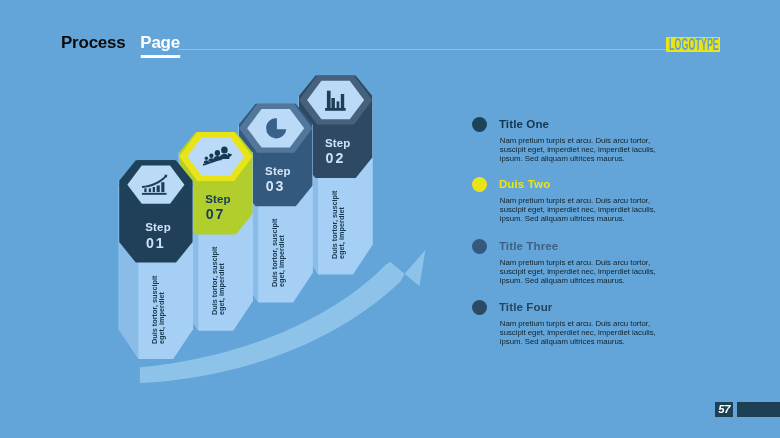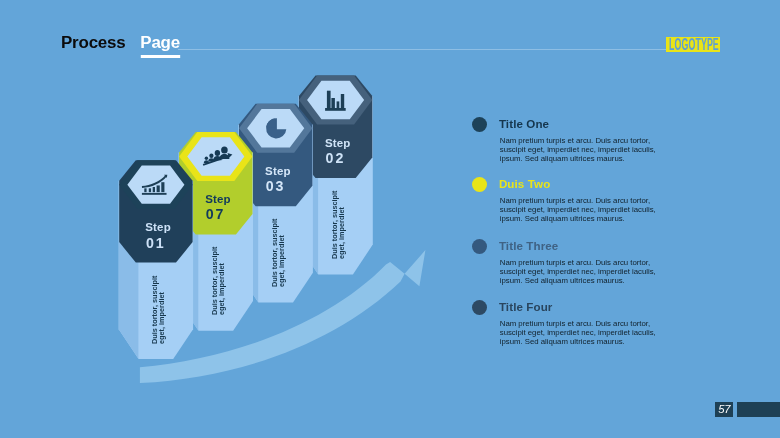--- a/index.html
+++ b/index.html
@@ -15,21 +15,21 @@
   .hdr-title .lt{color:#ffffff;border-bottom:3px solid #ffffff;padding-bottom:2.5px;margin-left:15px;}
   .hdr-rule{position:absolute;left:178px;top:49px;width:490px;height:1px;background:#8ebee4;}
   .logo-box{position:absolute;left:666px;top:36.5px;width:54px;height:15.9px;background:#e9e418;text-align:center;}
   .logo-box span{position:absolute;left:2.5px;top:0.6px;line-height:15.2px;
                  font-size:15.6px;font-weight:bold;color:#5e9fd4;white-space:nowrap;
                  letter-spacing:0.2px;font-family:"Liberation Sans",sans-serif;
                  display:block;transform:scaleX(0.565);transform-origin:0 0;}
 
   
   .pg-num{position:absolute;left:715.1px;top:401.7px;width:18.3px;height:14.9px;background:#1e4055;
-          color:#ffffff;font-size:11.3px;font-weight:normal;font-style:italic;text-align:center;
+          color:#ffffff;font-size:11.3px;font-weight:bold;font-style:italic;text-align:center;
           line-height:15.6px;letter-spacing:-0.2px;}
   .pg-bar{position:absolute;left:736.7px;top:401.7px;width:43.3px;height:14.9px;background:#1e4055;}
 
   
   .bullets{position:absolute;left:0;top:0;width:780px;height:438px;}
   .bullet{position:absolute;}
   .bullet .dot{position:absolute;left:0;top:0;width:15.2px;height:15.2px;border-radius:50%;}
   .bullet .btitle{position:absolute;left:26.7px;top:-1.0px;font-size:11.6px;font-weight:bold;
                   white-space:nowrap;line-height:16px;letter-spacing:0.1px;}
   .bullet .bbody{position:absolute;left:27.6px;top:19.2px;width:157px;font-size:7.8px;

